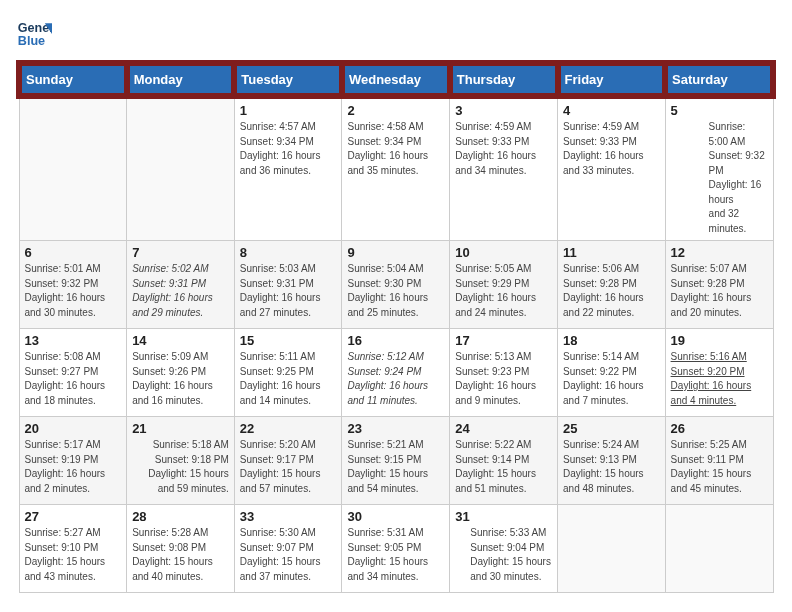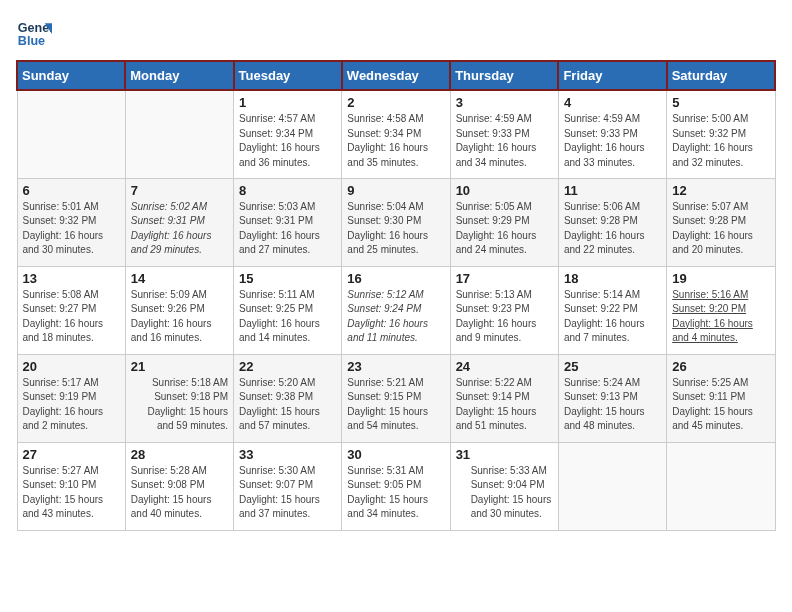--- a/index.html
+++ b/index.html
@@ -43,21 +43,21 @@
       border-collapse: collapse;
       border: 1px solid #ccc;
     }
     thead tr th {
       background-color: #2a6db5;
       color: #fff;
       font-size: 13px;
       font-weight: bold;
       padding: 6px 4px;
       text-align: left;
-      border: 2px solid #7f1d1d;
+      border: 6px solid #7f1d1d;
     }
     tbody tr td {
       width: 108px;
       vertical-align: top;
       padding: 4px 5px;
       border: 1px solid #ccc;
       font-size: 10.5px;
       color: #333;
       background: #fff;
       min-height: 80px;
@@ -142,21 +142,21 @@
         </td>
         <td>
           <span class="day-number">4</span>
           <div class="day-info" style="white-space: pre-line;">Sunrise: 4:59 AM
 Sunset: 9:33 PM
 Daylight: 16 hours
 and 33 minutes.</div>
         </td>
         <td>
           <span class="day-number">5</span>
-          <div class="day-info" style="white-space: pre-line;">Sunrise: 5:00 AM
+          <div class="day-info" style="white-space: pre-line; margin-left: 38px;">Sunrise: 5:00 AM
 Sunset: 9:32 PM
 Daylight: 16 hours
 and 32 minutes.</div>
         </td>
       </tr>
       <tr>
         <td>
           <span class="day-number">6</span>
           <div class="day-info" style="white-space: pre-line;">Sunrise: 5:01 AM
 Sunset: 9:32 PM
@@ -268,21 +268,21 @@
         <td>
           <span class="day-number">21</span>
           <div class="day-info" style="white-space: pre-line; text-align: right;">Sunrise: 5:18 AM
 Sunset: 9:18 PM
 Daylight: 15 hours
 and 59 minutes.</div>
         </td>
         <td>
           <span class="day-number">22</span>
           <div class="day-info" style="white-space: pre-line;">Sunrise: 5:20 AM
-Sunset: 9:38 PM
+Sunset: 9:17 PM
 Daylight: 15 hours
 and 57 minutes.</div>
         </td>
         <td>
           <span class="day-number">23</span>
           <div class="day-info" style="white-space: pre-line;">Sunrise: 5:21 AM
 Sunset: 9:15 PM
 Daylight: 15 hours
 and 54 minutes.</div>
         </td>

